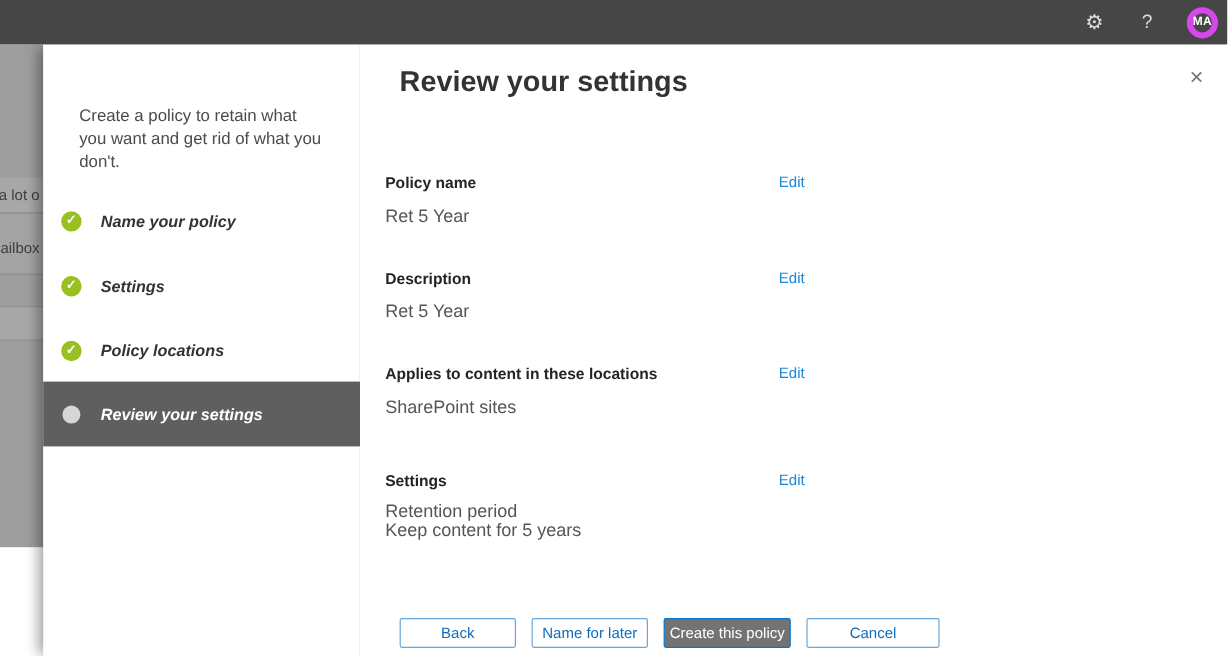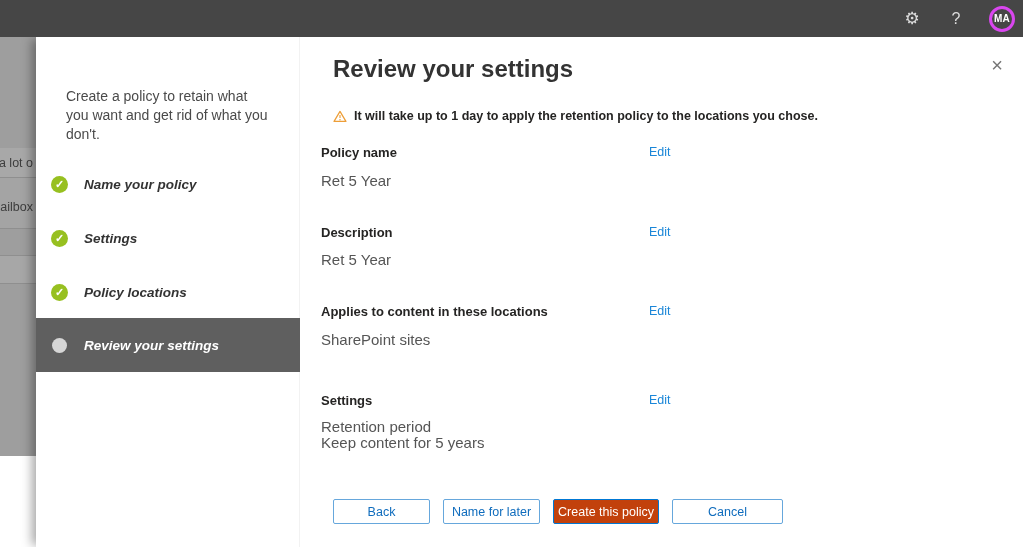--- a/index.html
+++ b/index.html
@@ -5,21 +5,21 @@
   * { margin:0; padding:0; box-sizing:border-box; }
   html,body { background:#fff; }
   body { font-family:"Liberation Sans", sans-serif; }
   .stage { position:relative; width:1023px; height:547px; overflow:hidden; background:#fff; }
 
   
   .topbar { position:absolute; left:0; top:0; width:1023px; height:37px; background:#464646; z-index:30; }
   .topbar-right { position:absolute; right:8px; top:0; height:37px; display:flex; align-items:center; gap:22px; }
   .tb-icon { color:#dcdcdc; font-size:17px; line-height:1; cursor:pointer; width:22px; text-align:center; }
   .tb-help { font-size:16px; font-weight:400; }
-  .avatar { width:26px; height:26px; border:3px solid #d946ef; border-radius:50%; display:flex; align-items:center; justify-content:center; color:#fff; font-size:10px; font-weight:600; letter-spacing:.3px; cursor:pointer; }
+  .avatar { width:26px; height:26px; border:5px solid #d946ef; border-radius:50%; display:flex; align-items:center; justify-content:center; color:#fff; font-size:10px; font-weight:600; letter-spacing:.3px; cursor:pointer; }
 
   
   .bg-strip { position:absolute; left:0; top:37px; width:36px; height:419px; background:#9e9e9e; z-index:1; }
   .bg-band1 { position:absolute; left:0; top:111px; width:36px; height:29px; background:#a8a8a8; }
   .bg-band2 { position:absolute; left:0; top:140px; width:36px; height:51px; background:#a4a4a4; }
   .bg-band3 { position:absolute; left:0; top:218px; width:36px; height:28px; background:#a7a7a7; }
   .bg-line { position:absolute; left:0; width:36px; height:1px; background:#8f8f8f; }
   .bg-frag { position:absolute; right:3px; color:#3d3d3d; font-size:12.5px; white-space:nowrap; }
 
   
@@ -46,24 +46,24 @@
   .warning-row { position:absolute; left:33px; top:72px; display:flex; align-items:center; gap:7px; }
   .warning-row svg { flex:0 0 auto; }
   .warning-text { font-size:12.5px; font-weight:700; color:#252423; }
 
   .section { position:absolute; left:21px; width:560px; }
   .sec-title { font-size:13px; font-weight:700; color:#252423; }
   .sec-edit { position:absolute; left:328px; top:0; font-size:12.5px; color:#1a86d8; text-decoration:none; cursor:pointer; }
   .sec-val { position:absolute; left:0; font-size:15px; color:#555; white-space:nowrap; }
 
   .btn-row { position:absolute; top:462px; left:33px; }
-  .btn { position:absolute; top:0; height:25px; font-family:"Liberation Sans", sans-serif; font-size:12.5px;
+  .btn { position:absolute; top:16px; height:25px; font-family:"Liberation Sans", sans-serif; font-size:12.5px;
          border-radius:2px; cursor:pointer; }
   .btn.secondary { background:#fff; border:1px solid #66a7dc; color:#0f6cbd; }
-  .btn.primary { background:#c2410c; border:1px solid #0078d4; color:#fff; }
+  .btn.primary { background:#737373; border:1px solid #0078d4; color:#fff; }
 </style>
 </head>
 <body>
 
 <div class="stage">
 
   <div class="topbar">
     <div class="topbar-right">
       <span class="tb-icon">⚙</span>
       <span class="tb-icon tb-help">?</span>
@@ -104,28 +104,20 @@
         <span class="dot"></span>
         <span class="step-label">Review your settings</span>
       </div>
     </div>
 
     <div class="close-x">×</div>
 
     <div class="content">
       <div class="page-title">Review your settings</div>
 
-      <div class="warning-row">
-        <svg width="14" height="13" viewBox="0 0 16 14">
-          <path d="M8 1.2 L14.8 12.6 H1.2 Z" fill="none" stroke="#ed9e38" stroke-width="1.4" stroke-linejoin="round"></path>
-          <line x1="8" y1="5.4" x2="8" y2="8.8" stroke="#ed9e38" stroke-width="1.3"></line>
-          <circle cx="8" cy="10.8" r="0.9" fill="#ed9e38"></circle>
-        </svg>
-        <span class="warning-text">It will take up to 1 day to apply the retention policy to the locations you chose.</span>
-      </div>
 
       <div class="section" style="top:108px">
         <div class="sec-title">Policy name</div>
         <a class="sec-edit">Edit</a>
         <div class="sec-val" style="top:27px">Ret 5 Year</div>
       </div>
 
       <div class="section" style="top:188px">
         <div class="sec-title">Description</div>
         <a class="sec-edit">Edit</a>

